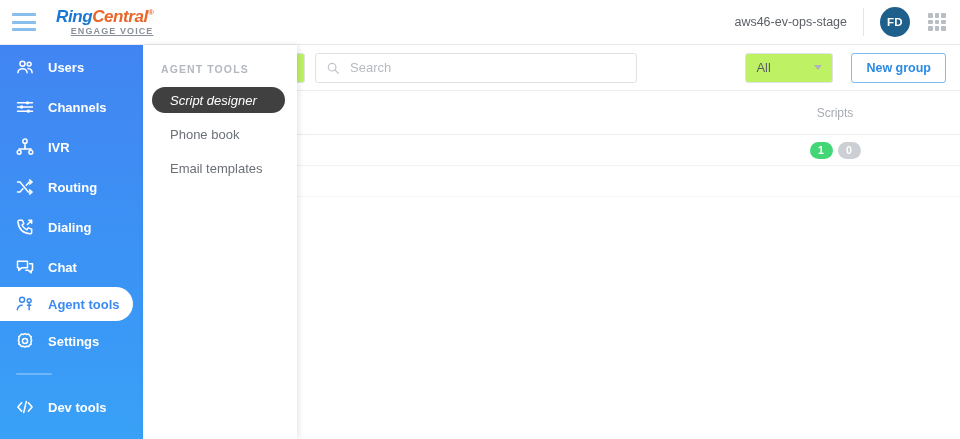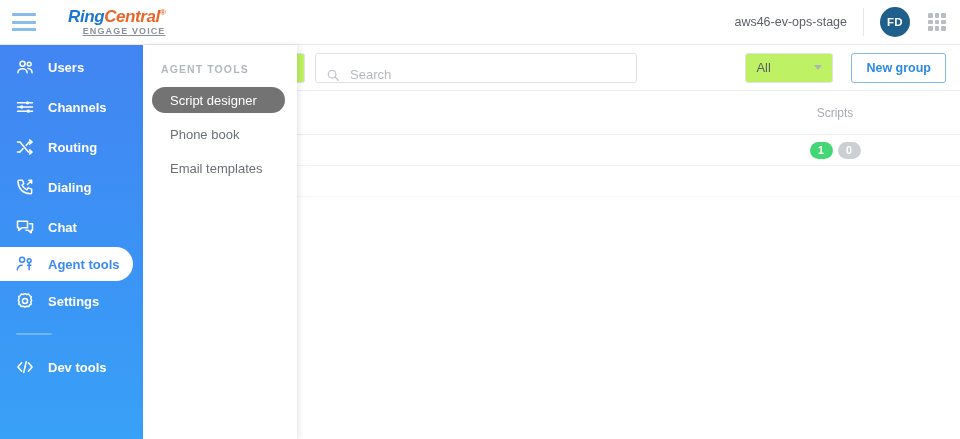--- a/index.html
+++ b/index.html
@@ -22,21 +22,21 @@
   .hamburger {
     width: 24px; height: 18px;
     margin-left: 12px; margin-right: 12px;
     display: flex; flex-direction: column; justify-content: space-between;
     cursor: pointer;
   }
   .hamburger span {
     display: block; height: 3px; width: 100%;
     background: #89bdeb; border-radius: 1px;
   }
-  .brand { margin-left: 20px; line-height: 1; }
+  .brand { margin-left: 8px; line-height: 1; }
   .brand-top {
     font-size: 17px; font-weight: bold; font-style: italic;
     letter-spacing: -0.4px; white-space: nowrap;
   }
   .brand-ring { color: #1a76d2; }
   .brand-central { color: #e8662a; }
   .brand-tm { color: #e8662a; font-size: 8px; vertical-align: super; font-style: normal; }
   .brand-sub {
     font-size: 9px; font-weight: bold; color: #8a9099;
     letter-spacing: 1.1px; text-align: right; margin-top: 2px; text-decoration: underline;
@@ -105,21 +105,21 @@
   .flyout-title {
     font-size: 10.5px; font-weight: bold; color: #b3b8bf;
     letter-spacing: 1.1px; padding: 0 0 0 18px; margin-bottom: 12px;
   }
   .flyout-item {
     height: 26px; display: flex; align-items: center;
     padding-left: 18px; margin: 0 12px 8px 9px;
     font-size: 13px; color: #6b7077; cursor: pointer;
     border-radius: 13px; white-space: nowrap;
   }
-  .flyout-item.selected { background: #737373; color: #ffffff; }
+  .flyout-item.selected { background: #404040; color: #ffffff; font-style: italic; }
 
   
   .content {
     position: absolute; top: 45px; left: 143px;
     width: 817px; height: 394px; background: #ffffff;
   }
   .toolbar {
     position: relative; height: 46px;
     display: flex; align-items: center; padding: 0 14px;
     border-bottom: 1px solid #ededf0;
@@ -132,21 +132,21 @@
   .sel-left { width: 148px; justify-content: space-between; }
   .sel-right { width: 88px; justify-content: space-between; margin-left: auto; }
   .caret {
     width: 0; height: 0;
     border-left: 4.5px solid transparent; border-right: 4.5px solid transparent;
     border-top: 5px solid #aeb3ba;
   }
   .search-box {
     flex: 1; height: 30px; margin-left: 10px; margin-right: 10px;
     border: 1px solid #dfe2e6; border-radius: 3px;
-    display: flex; align-items: flex-end; padding: 0 10px; background: #fff;
+    display: flex; align-items: center; padding: 0 10px; background: #fff;
     max-width: 322px;
   }
   .search-ico { width: 14px; height: 14px; margin-right: 10px; color: #c3c7cc; }
   .search-input {
     border: 0; outline: 0; font-size: 13px; color: #5c6066;
     font-family: "Liberation Sans", sans-serif; width: 100%; background: transparent;
   }
   .search-input::placeholder { color: #b6bac0; }
   .btn-new {
     height: 30px; margin-left: 18px; padding: 0 14px;
@@ -234,20 +234,32 @@
             <path d="M3 12h18"></path>
             <path d="M3 17h18"></path>
           <circle cx="15" cy="7" r="2" fill="currentColor" stroke="none"></circle>
           <circle cx="8" cy="12" r="2" fill="currentColor" stroke="none"></circle>
           <circle cx="16" cy="17" r="2" fill="currentColor" stroke="none"></circle>
         </svg>
       </span>
       <span class="lbl">Channels</span>
     </div>
 
+    <div class="nav-item">
+      <span class="ico">
+        <svg width="20" height="20" viewBox="0 0 24 24" fill="none" stroke="currentColor" stroke-width="1.8" stroke-linecap="round">
+          <circle cx="12" cy="5" r="2.6"></circle>
+            <path d="M12 7.6V12M5 16v-1.5h14V16"></path>
+            <path d="M12 12v2.5"></path>
+          <circle cx="5" cy="18.3" r="2.3"></circle>
+            <circle cx="19" cy="18.3" r="2.3"></circle>
+        </svg>
+      </span>
+      <span class="lbl">IVR</span>
+    </div>
 
     <div class="nav-item">
       <span class="ico">
         <svg width="20" height="20" viewBox="0 0 24 24" fill="none" stroke="currentColor" stroke-width="1.8" stroke-linecap="round" stroke-linejoin="round">
           <path d="M3 6h3l10 12h4"></path>
             <path d="M3 18h3l3.5-4"></path>
             <path d="M13.5 10L17 6h3"></path>
           <path d="M17.5 3.5L20.5 6l-3 2.5"></path>
             <path d="M17.5 15.5L20.5 18l-3 2.5"></path>
         </svg>

